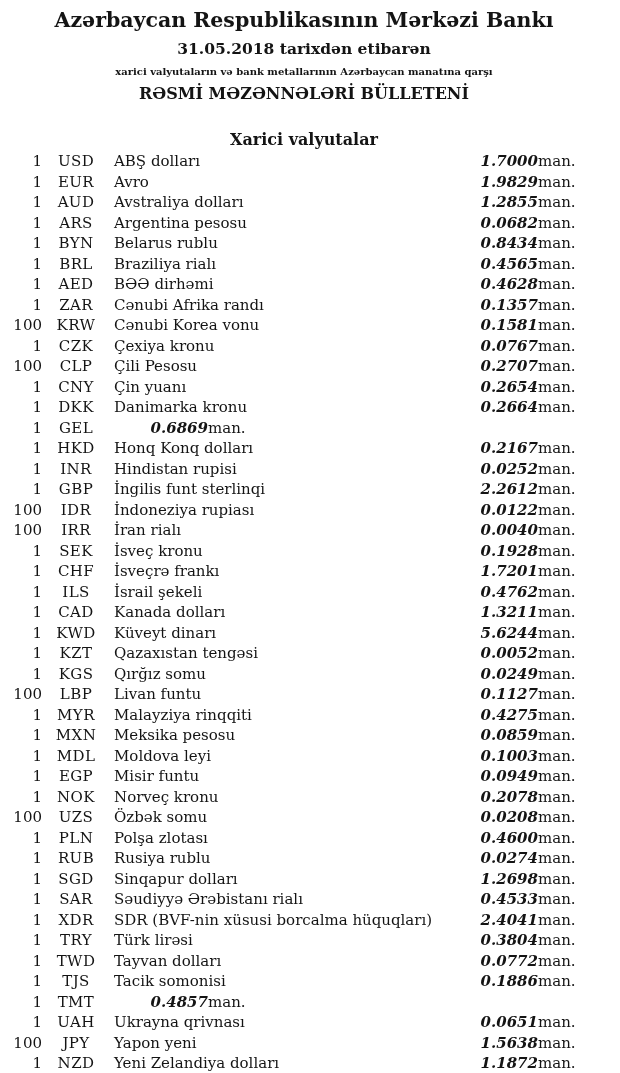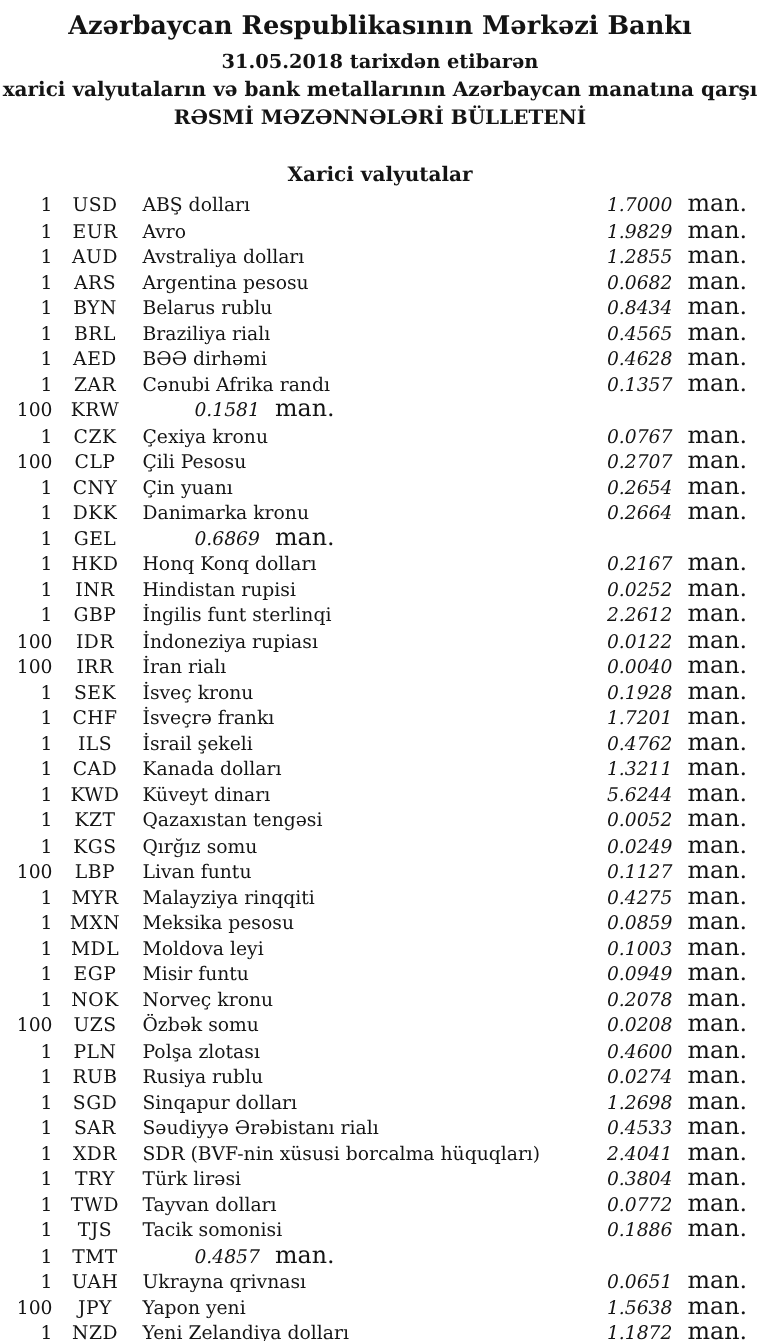--- a/index.html
+++ b/index.html
@@ -23,21 +23,21 @@
     font-weight: bold;
     margin: 0;
   }
   .doc-date {
     font-size: 15.5px;
     line-height: 23px;
     font-weight: bold;
     margin-top: 3px;
   }
   .doc-subtitle {
-    font-size: 16px;
+    font-size: 10px;
     line-height: 23px;
     font-weight: bold;
   }
   .doc-bulletin {
     font-size: 16px;
     line-height: 22px;
     font-weight: bold;
   }
   .section-title {
     font-size: 16px;
@@ -67,30 +67,29 @@
     flex: 0 0 auto;
   }
   .name {
     flex: 1 1 auto;
     padding-left: 6px;
     overflow: hidden;
   }
   .rate {
     width: 100px;
     text-align: right;
-    font-weight: normal;
+    font-weight: bold;
     font-style: italic;
     flex: 0 0 auto;
   }
   .unit {
     width: 70px;
-    padding-left: 12px;
     box-sizing: border-box;
     flex: 0 0 auto;
-    font-size: 19px;
+    font-size: 15px;
   }
 </style>
 </head>
 <body>
 
 <div class="page" style="color: rgb(20, 20, 20); background: rgb(255, 255, 255);">
   <div class="doc-header">
     <h1 class="doc-title">Azərbaycan Respublikasının Mərkəzi Bankı</h1>
     <div class="doc-date">31.05.2018 tarixdən etibarən</div>
     <div class="doc-subtitle">xarici valyutaların və bank metallarının Azərbaycan manatına qarşı</div>
@@ -152,20 +151,21 @@
       <div class="row">
     <span class="qty">1</span>
     <span class="code">ZAR</span>
     <span class="name">Cənubi Afrika randı</span>
     <span class="rate">0.1357</span>
     <span class="unit">man.</span>
   </div>
       <div class="row">
     <span class="qty">100</span>
     <span class="code">KRW</span>
+    <span class="name">Cənubi Korea vonu</span>
     <span class="rate">0.1581</span>
     <span class="unit">man.</span>
   </div>
       <div class="row">
     <span class="qty">1</span>
     <span class="code">CZK</span>
     <span class="name">Çexiya kronu</span>
     <span class="rate">0.0767</span>
     <span class="unit">man.</span>
   </div>

